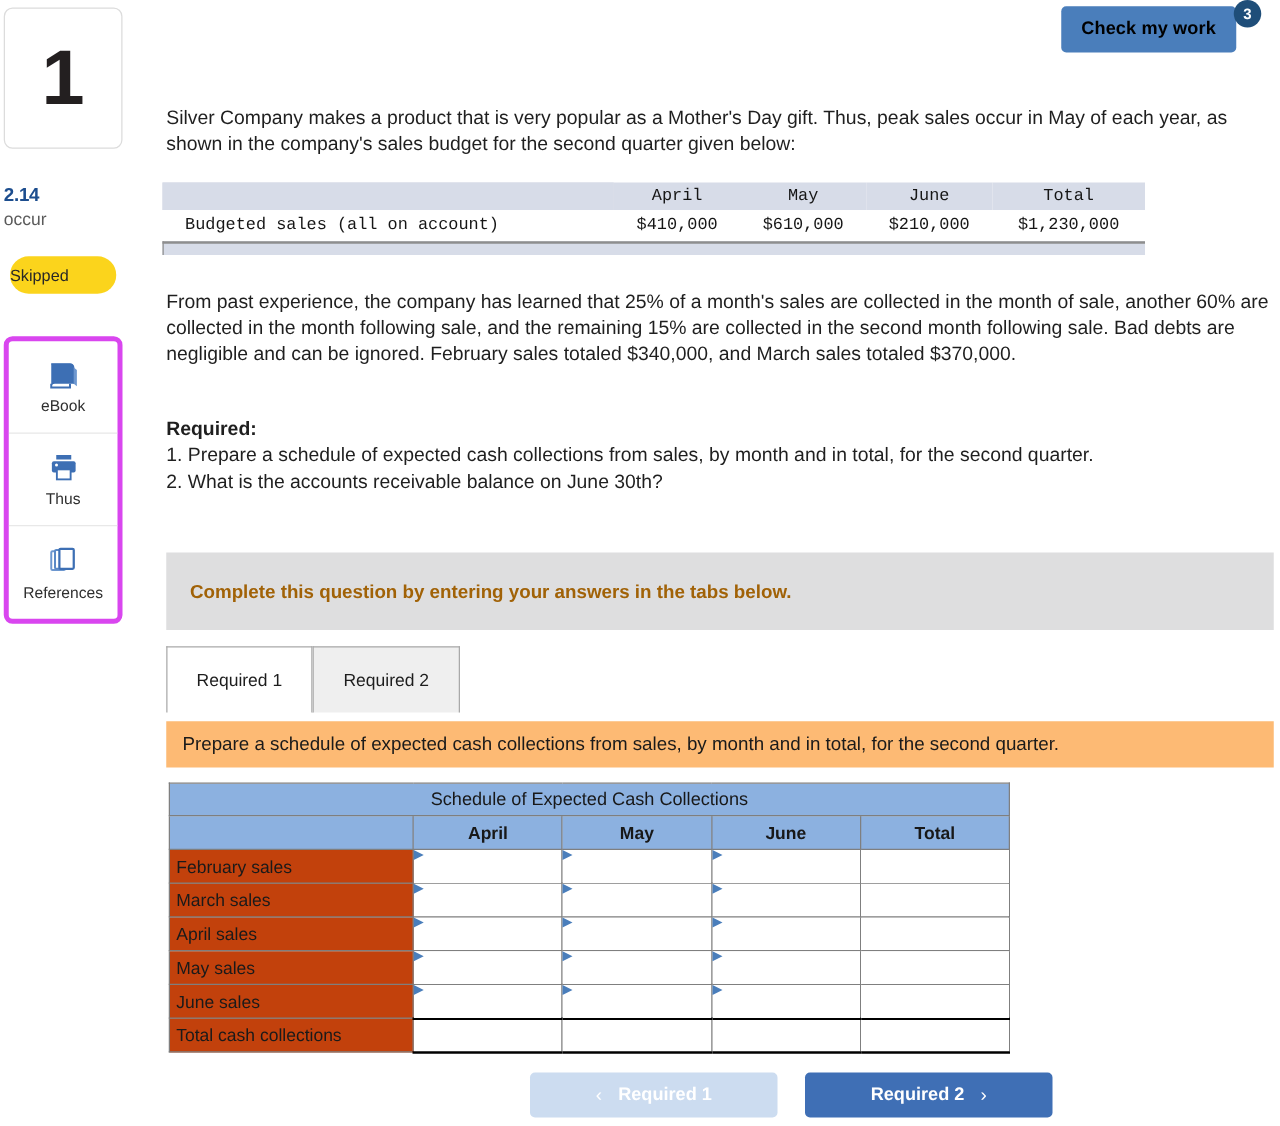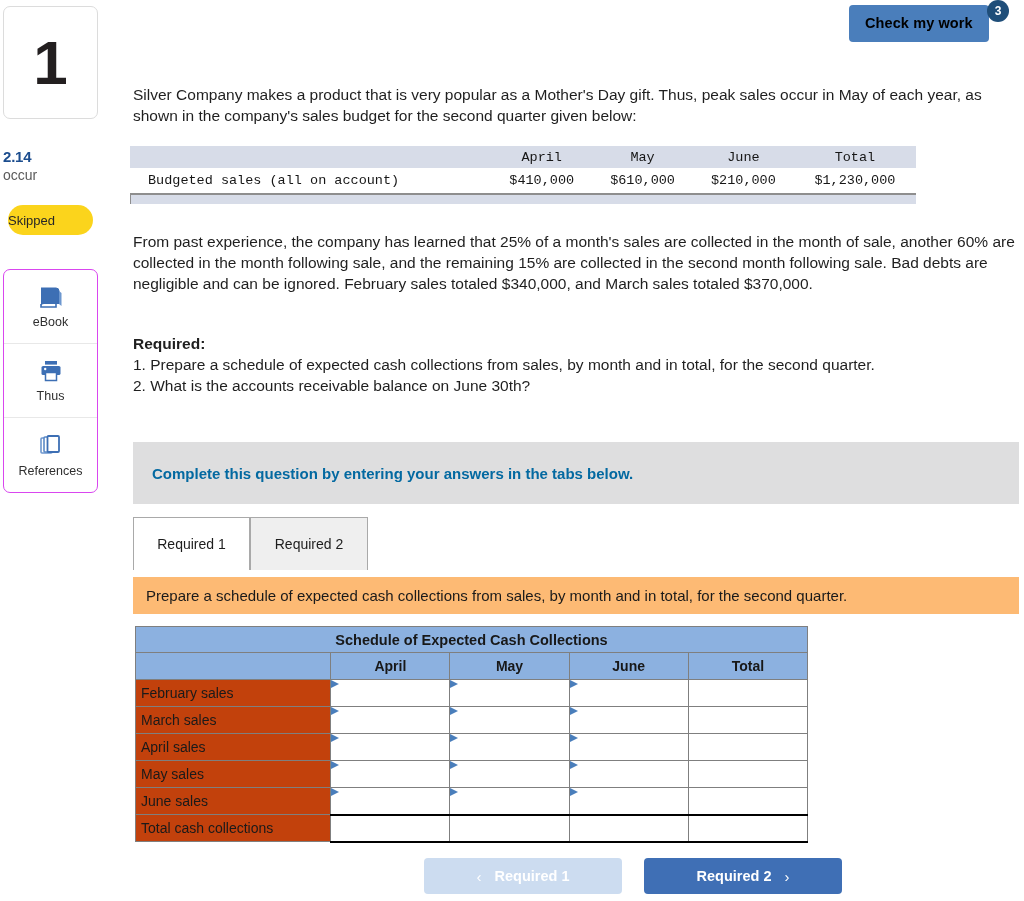--- a/index.html
+++ b/index.html
@@ -52,21 +52,21 @@
     position: absolute; left: 8px; top: 205px;
     width: 85px; height: 30px;
     background: #fbd41c;
     border-radius: 16px;
     display: flex; align-items: center; justify-content: flex-start;
     font-size: 13px; color: #272727;
   }
   .tool-stack {
     position: absolute; left: 3px; top: 269px;
     width: 95px;
-    border: 1px solid #d946ef;
+    border: 4px solid #d946ef;
     border-radius: 7px;
     background: #fff;
     overflow: hidden;
   }
   .tool-item {
     height: 74px;
     border-bottom: 1px solid #e8e8e8;
     display: flex; flex-direction: column;
     align-items: center; justify-content: center;
     gap: 5px;
@@ -140,21 +140,21 @@
   }
 
   
   #complete-banner {
     position: absolute; left: 0; top: 442px;
     width: 886px; height: 62px;
     background: #dededf;
     display: flex; align-items: center;
   }
   #complete-banner .banner-text {
-    font-size: 15px; font-weight: 700; color: #0369a1;
+    font-size: 15px; font-weight: 700; color: #a16207;
     padding-left: 19px;
   }
 
   
   #tab-strip {
     position: absolute; left: 0; top: 517px;
     width: 886px; height: 53px;
   }
   .tab {
     position: absolute; top: 0;
@@ -191,21 +191,21 @@
   #answer-grid col.c-label { width: 195px; }
   #answer-grid col.c-data  { width: 119px; }
   #answer-grid th, #answer-grid td {
     border: 1px solid #7f7f7f;
     height: 27px;
     padding: 0 5px;
   }
   #answer-grid .title-cell {
     background: #8cb1e0;
     text-align: center;
-    font-weight: 700;
+    font-weight: 400;
     font-size: 14.5px;
     height: 26px;
     color: #181818;
   }
   #answer-grid .colhead {
     background: #8cb1e0;
     text-align: center;
     font-weight: 700;
     font-size: 14px;
     height: 27px;

